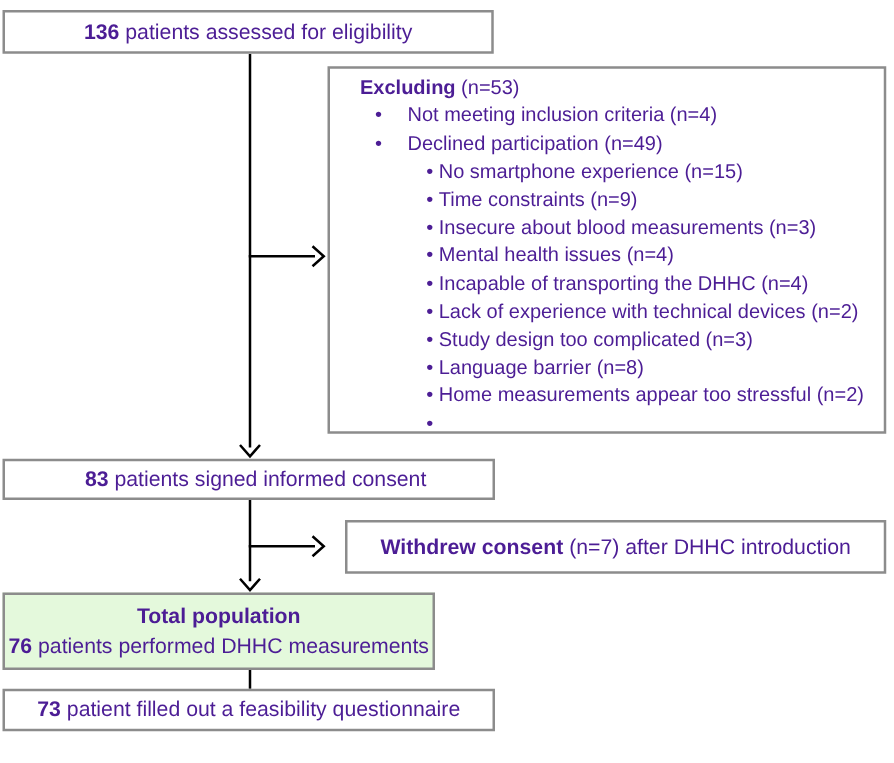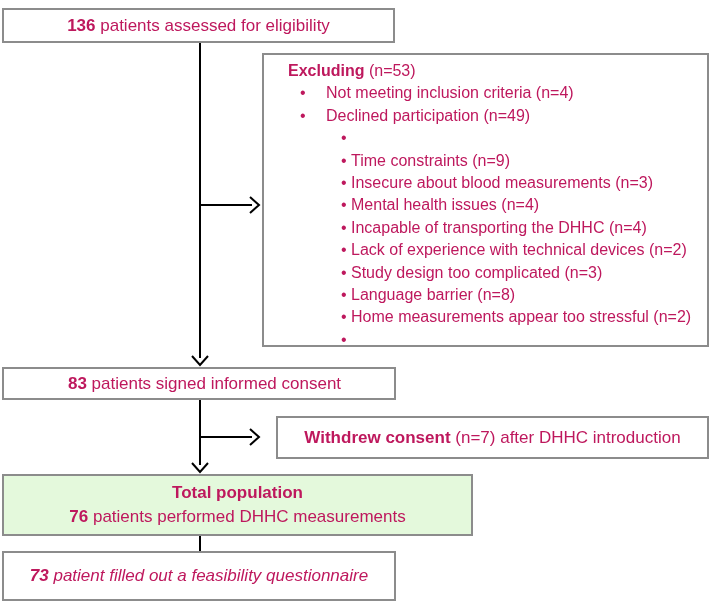--- a/index.html
+++ b/index.html
@@ -1,21 +1,21 @@
 <!DOCTYPE html>
 <html><head>
 <meta charset="utf-8">
 <style>
   html,body{margin:0;padding:0;background:#ffffff;}
   .canvas{
     position:relative;
     width:715px;height:610px;
     background:#ffffff;
     font-family:"Liberation Sans", sans-serif;
-    color:#be185d;
+    color:#4c1d95;
     overflow:hidden;
   }
   .connectors{
     position:absolute;left:0;top:0;width:715px;height:610px;
     z-index:0;
   }
   .box{
     position:absolute;
     box-sizing:border-box;
     border:2px solid #8c8c8c;
@@ -24,23 +24,23 @@
     display:flex;
     align-items:center;
     justify-content:center;
     font-size:17px;
     line-height:1.25;
   }
   .box b{font-weight:bold;}
   .box-assessed{left:2px;top:8px;width:393px;height:35px;}
   .box-consent{left:2px;top:367px;width:394px;height:33px;padding-left:11px;}
   .box-withdrew{left:265px;top:416px;width:433px;height:43px;margin-left:11px;}
-  .box-total{left:2px;top:474px;width:471px;height:62px;flex-direction:column;}
+  .box-total{left:2px;top:474px;width:346px;height:62px;flex-direction:column;}
   .box-total .line{display:block;text-align:center;line-height:24px;}
-  .box-questionnaire{left:2px;top:551px;width:394px;height:50px;font-style:italic;}
+  .box-questionnaire{left:2px;top:551px;width:394px;height:34px;}
   .box-excluding{
     left:262px;top:53px;width:447px;height:294px;
     display:block;
     font-size:16px;
     line-height:22.4px;
     padding:5px 8px 0 24px;
   }
   .exc-title b{font-weight:bold;}
   .row{display:flex;align-items:flex-start;}
   .row .bullet{flex:0 0 auto;}
@@ -79,20 +79,21 @@
     <div class="row lvl1">
         <span class="bullet">•</span>
         <span>Not meeting inclusion criteria (n=4)</span>
       </div>
     <div class="row lvl1">
         <span class="bullet">•</span>
         <span>Declined participation (n=49)</span>
       </div>
     <div class="row lvl2">
         <span class="bullet">•</span>
+        <span>No smartphone experience (n=15)</span>
       </div>
     <div class="row lvl2">
         <span class="bullet">•</span>
         <span>Time constraints (n=9)</span>
       </div>
     <div class="row lvl2">
         <span class="bullet">•</span>
         <span>Insecure about blood measurements (n=3)</span>
       </div>
     <div class="row lvl2">

